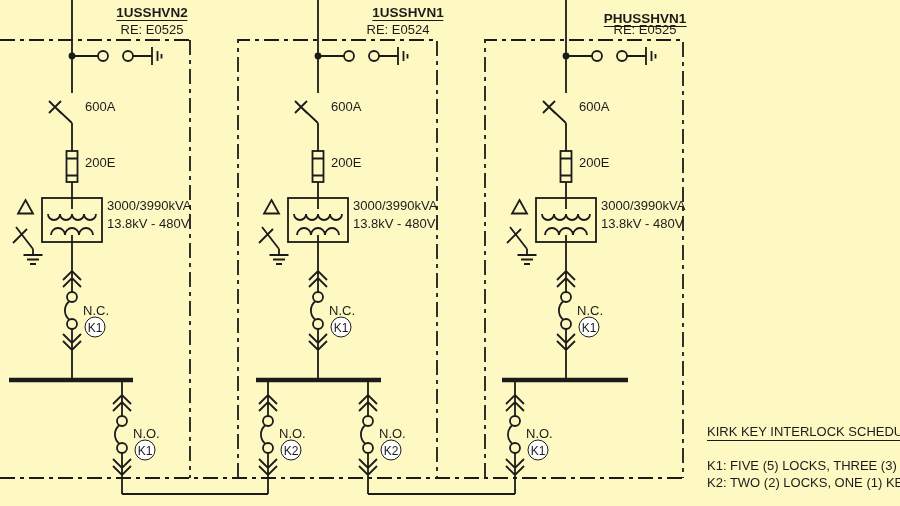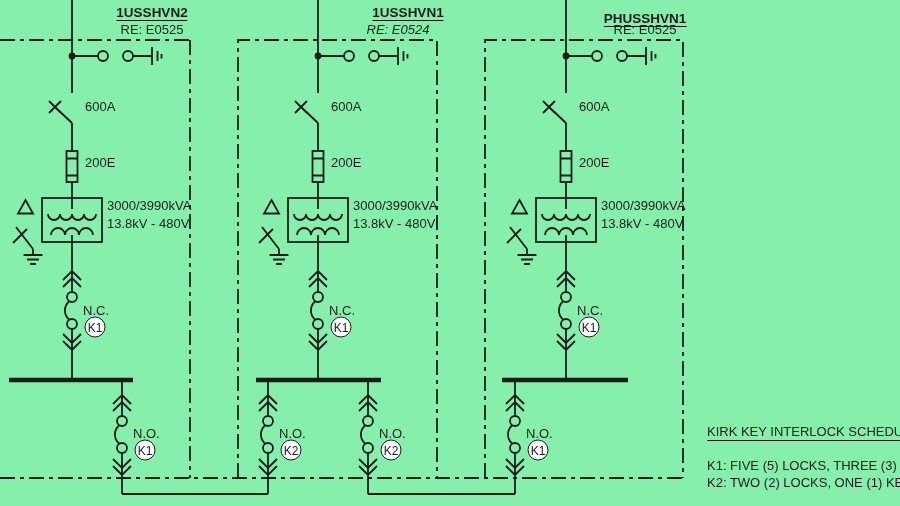--- a/index.html
+++ b/index.html
@@ -1,18 +1,18 @@
 <!DOCTYPE html>
 <html><head>
 <meta charset="utf-8">
 <style>
   html,body{margin:0;padding:0;background:#ffffff;}
   #stage{
     position:relative; width:900px; height:506px; overflow:hidden;
-    background:#86efac; font-family:"Liberation Sans", sans-serif; color:#1b1b1b;
+    background:#fef9c3; font-family:"Liberation Sans", sans-serif; color:#1b1b1b;
   }
   #linework{position:absolute; left:0; top:0;}
   .ln{stroke:#1b1b1b; stroke-width:1.8; fill:none;}
   .dash{stroke-dasharray:15 5 4 5;}
   .bus{stroke-width:4.6;}
   .fdot{fill:#1b1b1b; stroke:none;}
   .lbl{
     position:absolute; font-size:13px; line-height:13px;
     white-space:nowrap; color:#1b1b1b;
   }
@@ -161,21 +161,21 @@
       </g>
     </g>
 
     <path class="ln" d="M122,494 H268"></path>
     <path class="ln" d="M368,494 H515"></path>
   </svg>
 
   <div class="lbl ttl" style="left:152px; top:6px;">1USSHVN2</div>
   <div class="lbl ref" style="left:152px; top:23px;">RE: E0525</div>
   <div class="lbl ttl" style="left:408px; top:6px;">1USSHVN1</div>
-  <div class="lbl ref" style="left:398px; top:23px;font-style:italic;">RE: E0524</div>
+  <div class="lbl ref" style="left:398px; top:23px;">RE: E0524</div>
   <div class="lbl ttl" style="left:645px; top:12px;">PHUSSHVN1</div>
   <div class="lbl ref" style="left:645px; top:23px;">RE: E0525</div>
 
   <div class="lbl" style="left:85px;  top:100px;">600A</div>
   <div class="lbl" style="left:331px; top:100px;">600A</div>
   <div class="lbl" style="left:579px; top:100px;">600A</div>
 
   <div class="lbl" style="left:85px;  top:156px;">200E</div>
   <div class="lbl" style="left:331px; top:156px;">200E</div>
   <div class="lbl" style="left:579px; top:156px;">200E</div>

